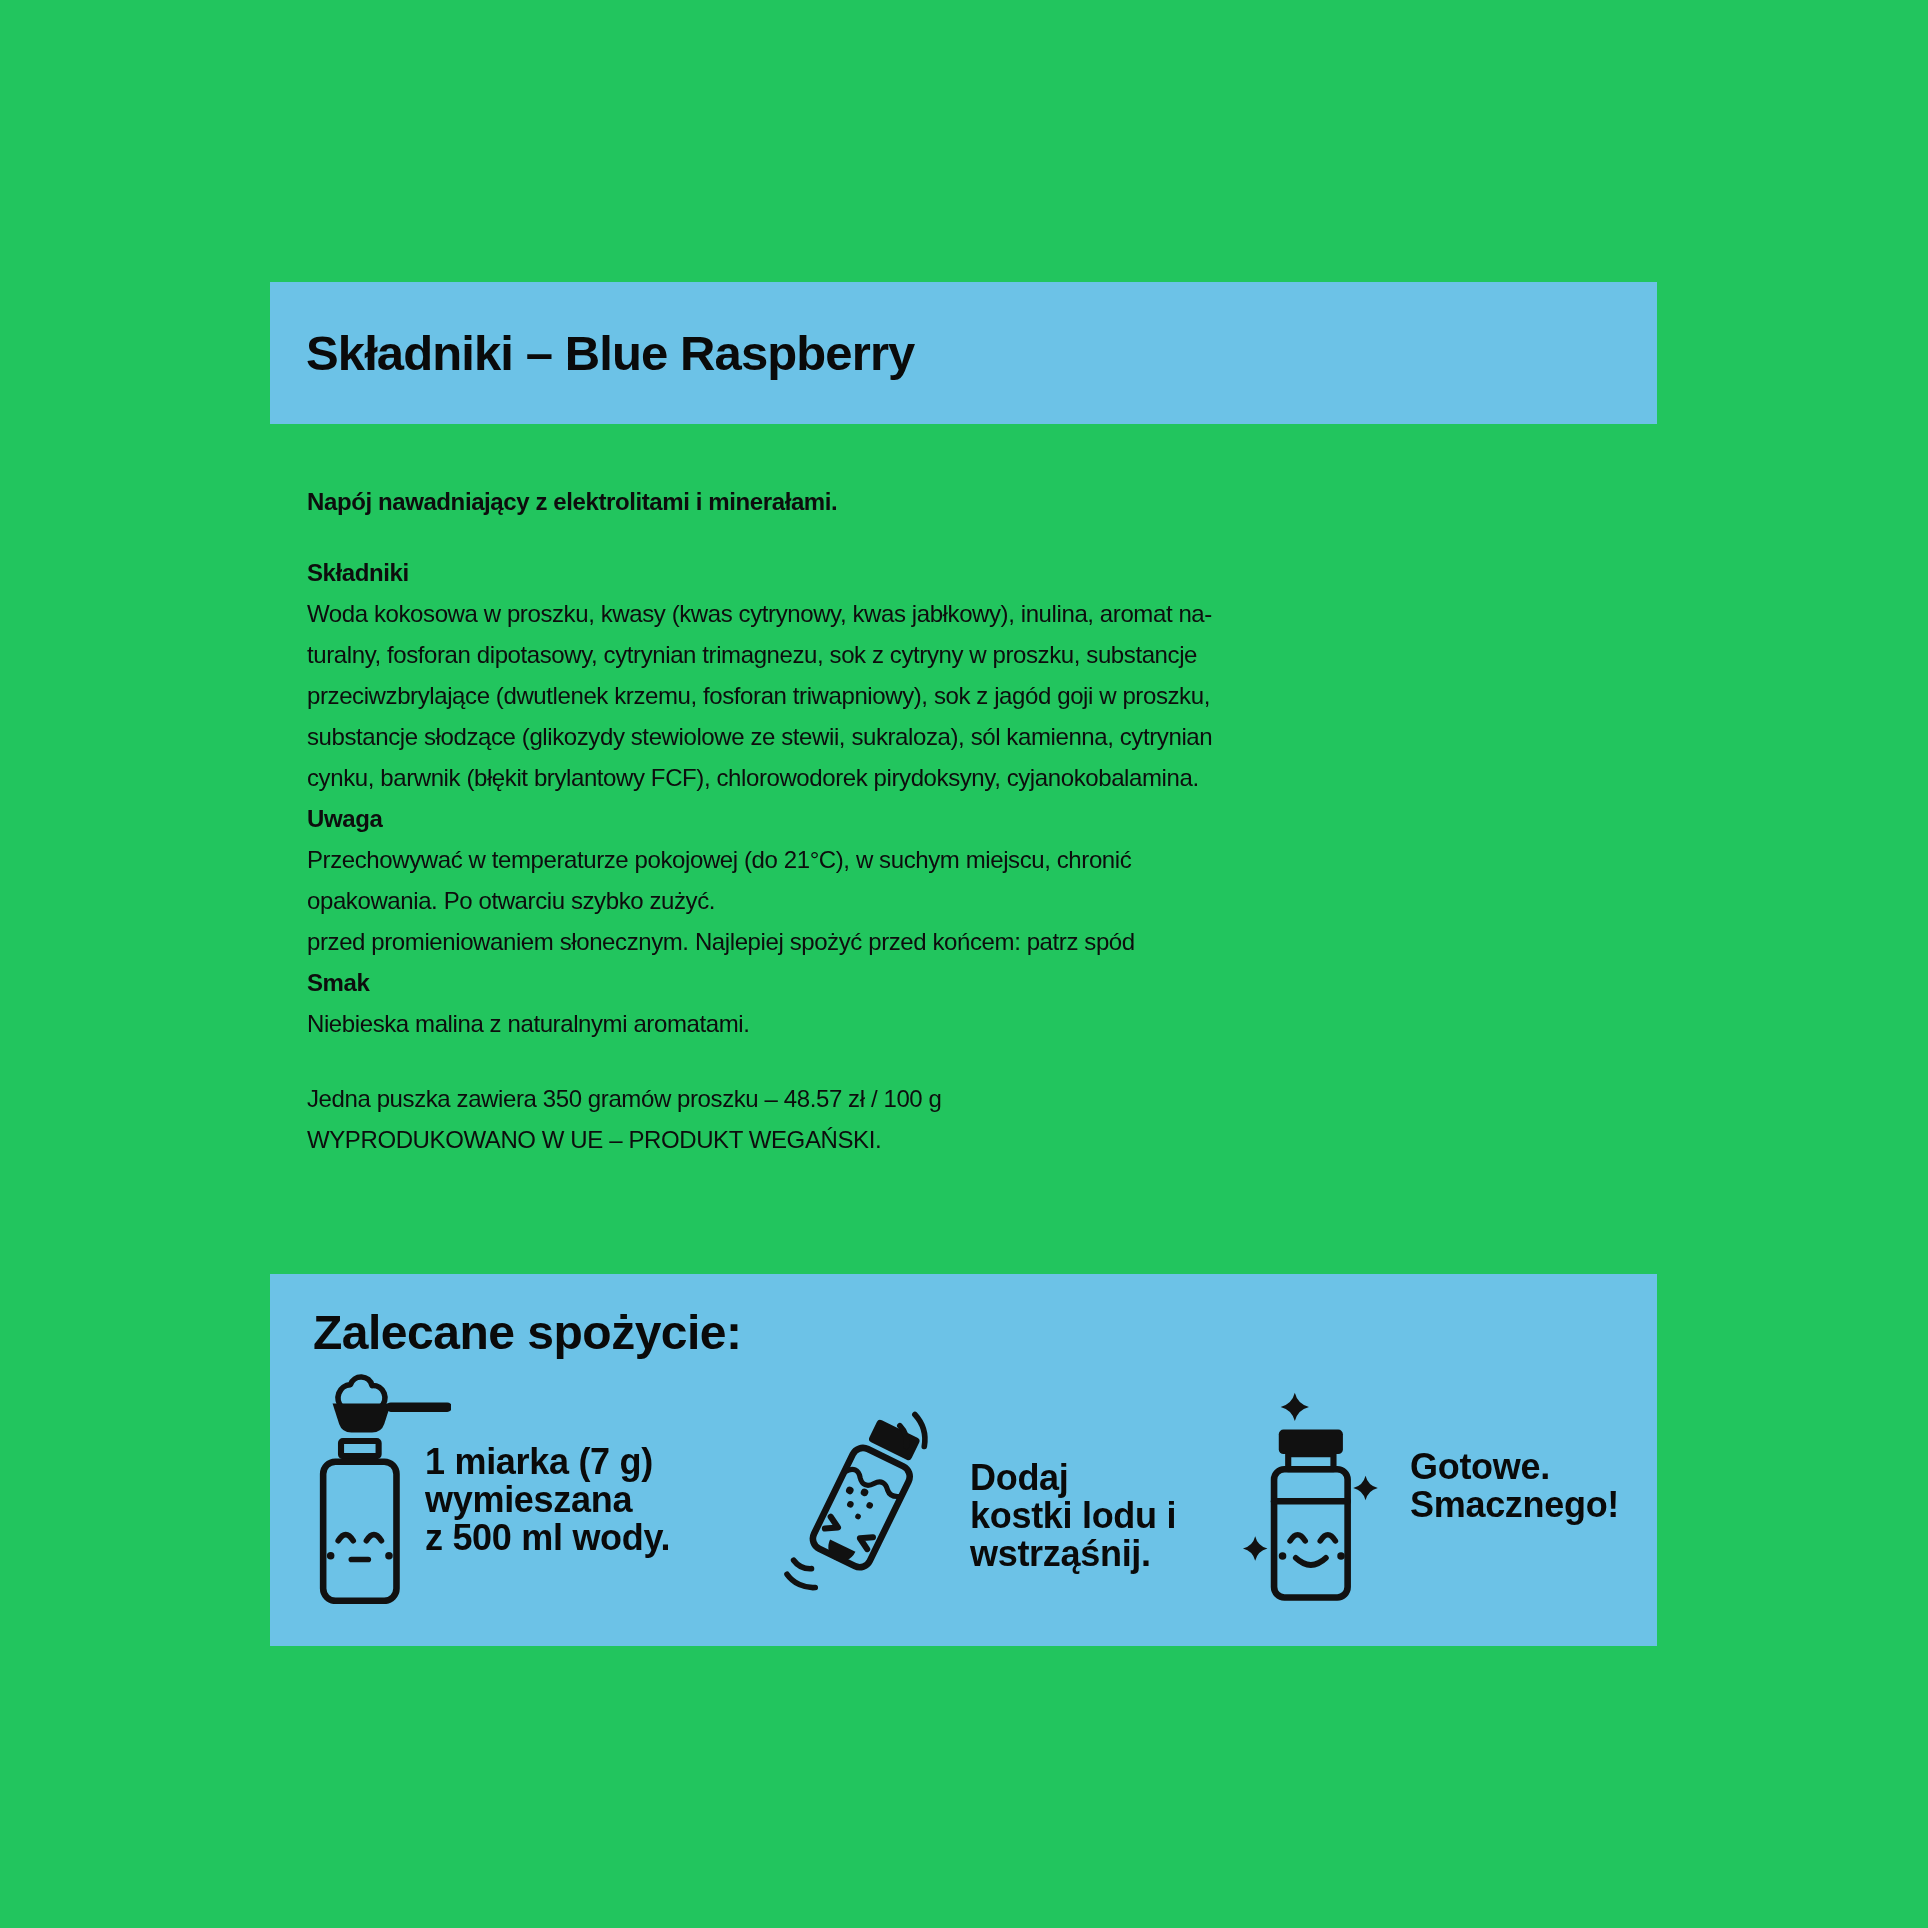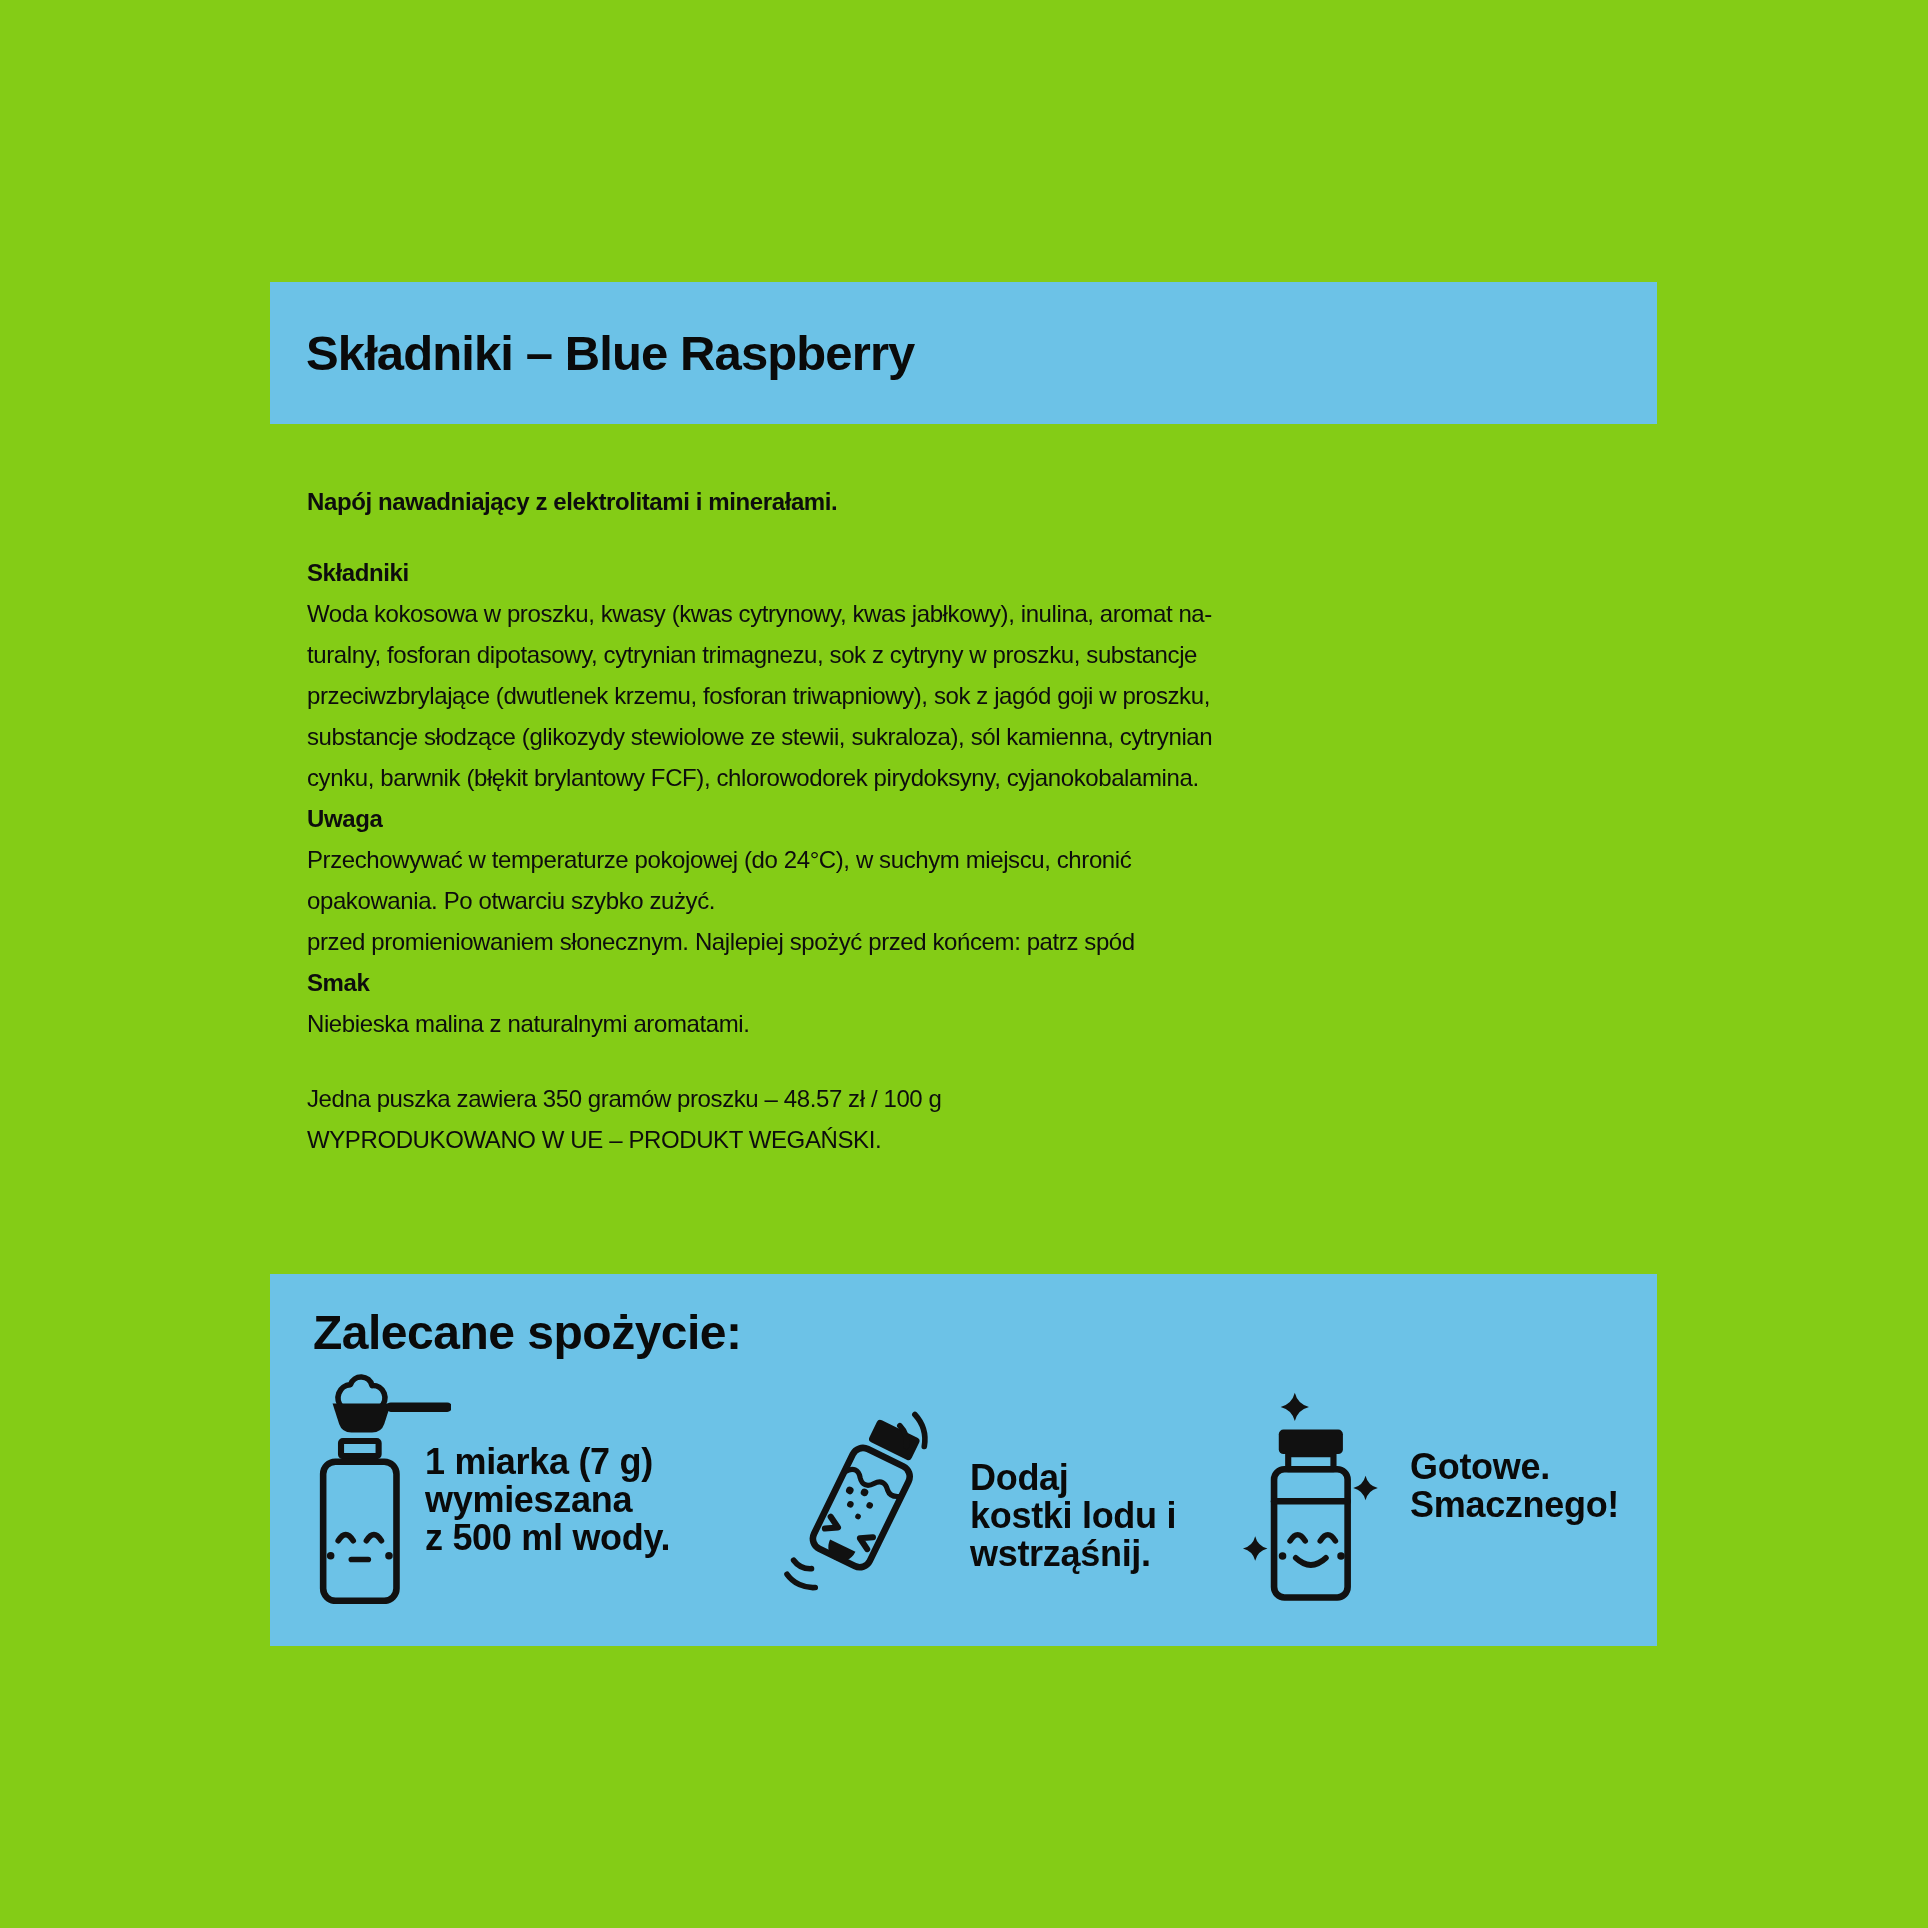--- a/index.html
+++ b/index.html
@@ -1,16 +1,16 @@
 <!DOCTYPE html>
 <html style="font-size:15px"><head>
 <meta charset="utf-8">
 <style>
   html,body{margin:0;padding:0;background:#fff;}
-  .page{position:relative;width:1928px;height:1928px;background:#84cc16;overflow:hidden;
+  .page{position:relative;width:1928px;height:1928px;background:#22c55e;overflow:hidden;
         font-family:"Liberation Sans","DejaVu Sans",sans-serif;color:#0d0d0d;}
   .banner{position:absolute;left:270px;top:282px;width:1387px;height:142px;
           background:#6cc2e7;display:flex;align-items:center;}
   .banner .title{font-size:49px;font-weight:900;letter-spacing:-0.9px;padding-left:36px;color:#0a0a0a;}
   .bodytext{position:absolute;left:307px;top:481px;width:1350px;font-size:24px;line-height:41px;letter-spacing:-0.4px;}
   .line{white-space:nowrap;}
   .bold{font-weight:700;}
   .intro{margin-bottom:30px;}
   .pricegap{margin-top:34px;}
   .panel{position:absolute;left:270px;top:1274px;width:1387px;height:372px;background:#6cc2e7;}
@@ -40,21 +40,21 @@
     <div class="line bold intro">Napój nawadniający z elektrolitami i minerałami.</div>
 
     <div class="line bold">Składniki</div>
     <div class="line">Woda kokosowa w proszku, kwasy (kwas cytrynowy, kwas jabłkowy), inulina, aromat na-</div>
     <div class="line">turalny, fosforan dipotasowy, cytrynian trimagnezu, sok z cytryny w proszku, substancje</div>
     <div class="line">przeciwzbrylające (dwutlenek krzemu, fosforan triwapniowy), sok z jagód goji w proszku,</div>
     <div class="line">substancje słodzące (glikozydy stewiolowe ze stewii, sukraloza), sól kamienna, cytrynian</div>
     <div class="line">cynku, barwnik (błękit brylantowy FCF), chlorowodorek pirydoksyny, cyjanokobalamina.</div>
 
     <div class="line bold">Uwaga</div>
-    <div class="line">Przechowywać w temperaturze pokojowej (do 24°C), w suchym miejscu, chronić</div>
+    <div class="line">Przechowywać w temperaturze pokojowej (do 21°C), w suchym miejscu, chronić</div>
     <div class="line">opakowania. Po otwarciu szybko zużyć.</div>
     <div class="line">przed promieniowaniem słonecznym. Najlepiej spożyć przed końcem: patrz spód</div>
 
     <div class="line bold">Smak</div>
     <div class="line">Niebieska malina z naturalnymi aromatami.</div>
 
     <div class="line pricegap">Jedna puszka zawiera 350 gramów proszku – 48.57 zł / 100 g</div>
     <div class="line">WYPRODUKOWANO W UE – PRODUKT WEGAŃSKI.</div>
   </div>
 

